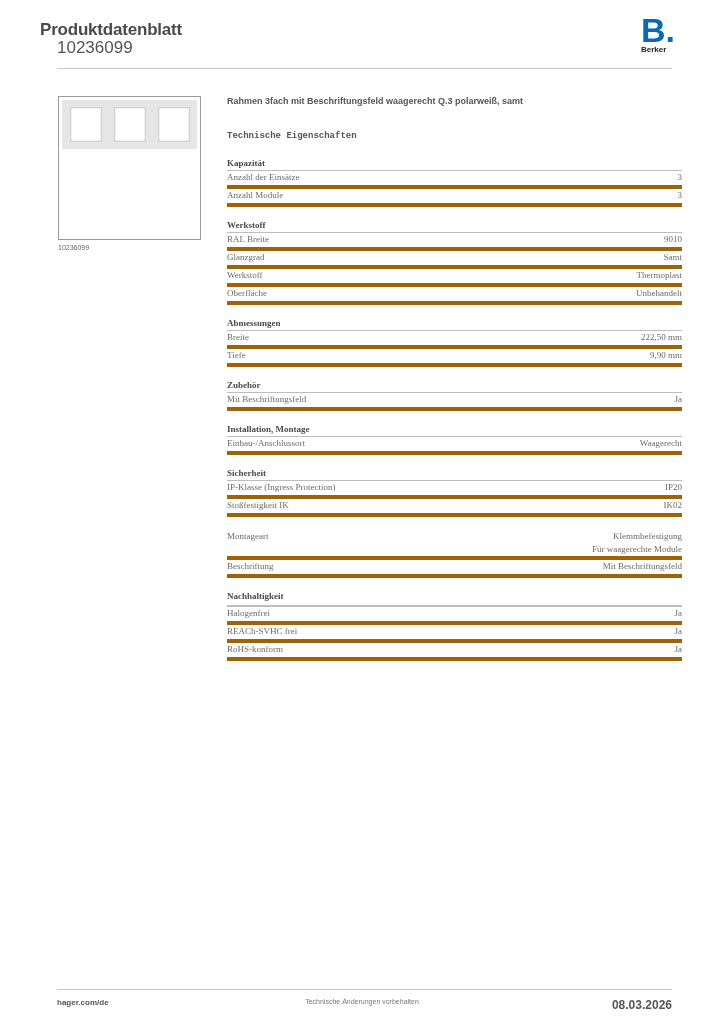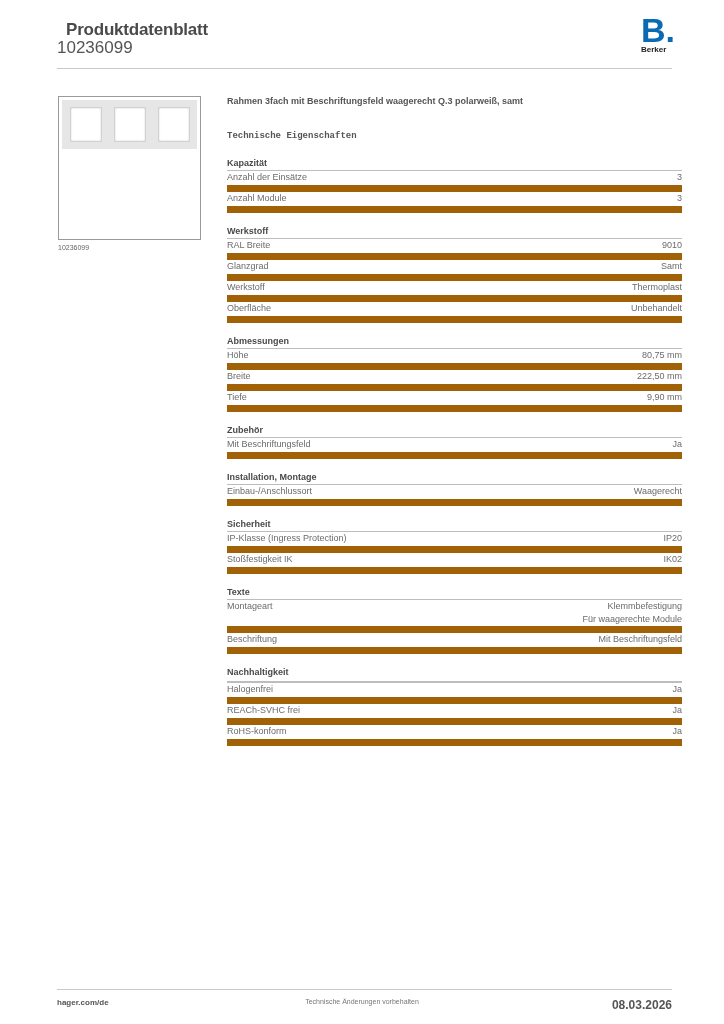--- a/index.html
+++ b/index.html
@@ -1,32 +1,32 @@
 <!DOCTYPE html>
 <html><head>
 <meta charset="utf-8">
 <style>
   html, body { margin:0; padding:0; background:#fff; }
   body { width:724px; height:1024px; position:relative; font-family:"Liberation Sans", sans-serif; color:#555; overflow:hidden; }
-  .hdr-title { position:absolute; left:66px; top:20px; font-size:17px; font-weight:bold; color:#4a4a4a; letter-spacing:-0.2px; }
+  .hdr-title { position:absolute; left:40px; top:20px; font-size:17px; font-weight:bold; color:#4a4a4a; letter-spacing:-0.2px; }
   .hdr-num { position:absolute; left:57px; top:38px; font-size:17px; color:#555; }
   .hdr-rule { position:absolute; left:57px; top:68px; width:615px; height:1px; background:#c8c8c8; }
   .logo { position:absolute; left:641px; top:15px; width:34px; height:40px; }
   .logo .b { font-family:"Liberation Sans", sans-serif; font-weight:bold; font-size:34px; color:#0a6ab4; line-height:30px; display:block; }
   .logo .t { font-size:8px; font-weight:bold; color:#222; display:block; margin-top:0px; }
   .img-box { position:absolute; left:58px; top:96px; width:141px; height:142px; border:1px solid #9a9a9a; background:#fff; }
   .frame { position:absolute; left:3px; top:3px; width:135px; height:49px; background:#e6e6e6; }
   .frame .win { position:absolute; top:7px; width:30px; height:33px; background:#fff; border:1px solid #d2d2d2; box-shadow: inset 0 0 2px #ccc; }
   .img-caption { position:absolute; left:58px; top:244px; font-size:7px; color:#666; }
   .main { position:absolute; left:227px; top:96px; width:455px; }
   .prod-title { font-size:9px; font-weight:bold; color:#555; height:14px; }
   .subhead { font-size:9px; font-weight:bold; color:#555; margin-top:21px; height:14px;font-family:Liberation Mono, monospace; }
-  .group { margin-top:13px; }
+  .group { margin-top:13px;font-family:Liberation Serif, serif; }
   .group-title { font-size:9px; font-weight:bold; color:#4a4a4a; height:12px; border-bottom:1px solid #bdbdbd; padding-bottom:0px; }
-  .row { display:flex; justify-content:space-between; font-size:9px; color:#6b6b6b; border-bottom:7px solid #a16207; min-height:14px; line-height:13px; padding-top:0px; }
+  .row { display:flex; justify-content:space-between; font-size:9px; color:#6b6b6b; border-bottom:4px solid #a16207; min-height:14px; line-height:13px; padding-top:0px; }
   .row .v { text-align:right; }
   .footer-rule { position:absolute; left:57px; top:989px; width:615px; height:1px; background:#c8c8c8; }
   .f-left { position:absolute; left:57px; top:998px; font-size:8px; font-weight:bold; color:#555; }
   .f-mid { position:absolute; left:0; width:724px; top:998px; font-size:7px; color:#777; text-align:center; }
   .f-right { position:absolute; right:52px; top:998px; font-size:12px; font-weight:bold; color:#555; }
 </style>
 </head>
 <body>
 
 <div class="hdr-title">Produktdatenblatt</div>
@@ -78,24 +78,20 @@
       </div>
     <div class="row">
         <span>Oberfläche</span>
         <span class="v">Unbehandelt</span>
       </div>
   </div>
 
   <div class="group">
     <div class="group-title">Abmessungen</div>
     <div class="row">
-        <span>Höhe</span>
-        <span class="v">80,75 mm</span>
-      </div>
-    <div class="row">
         <span>Breite</span>
         <span class="v">222,50 mm</span>
       </div>
     <div class="row">
         <span>Tiefe</span>
         <span class="v">9,90 mm</span>
       </div>
   </div>
 
   <div class="group">
@@ -120,21 +116,20 @@
         <span>IP-Klasse (Ingress Protection)</span>
         <span class="v">IP20</span>
       </div>
     <div class="row">
         <span>Stoßfestigkeit IK</span>
         <span class="v">IK02</span>
       </div>
   </div>
 
   <div class="group">
-    <div class="group-title">Texte</div>
     <div class="row">
         <span>Montageart</span>
         <span class="v"><span>Klemmbefestigung</span><br><span>Für waagerechte Module</span></span>
       </div>
     <div class="row">
         <span>Beschriftung</span>
         <span class="v">Mit Beschriftungsfeld</span>
       </div>
   </div>
 

